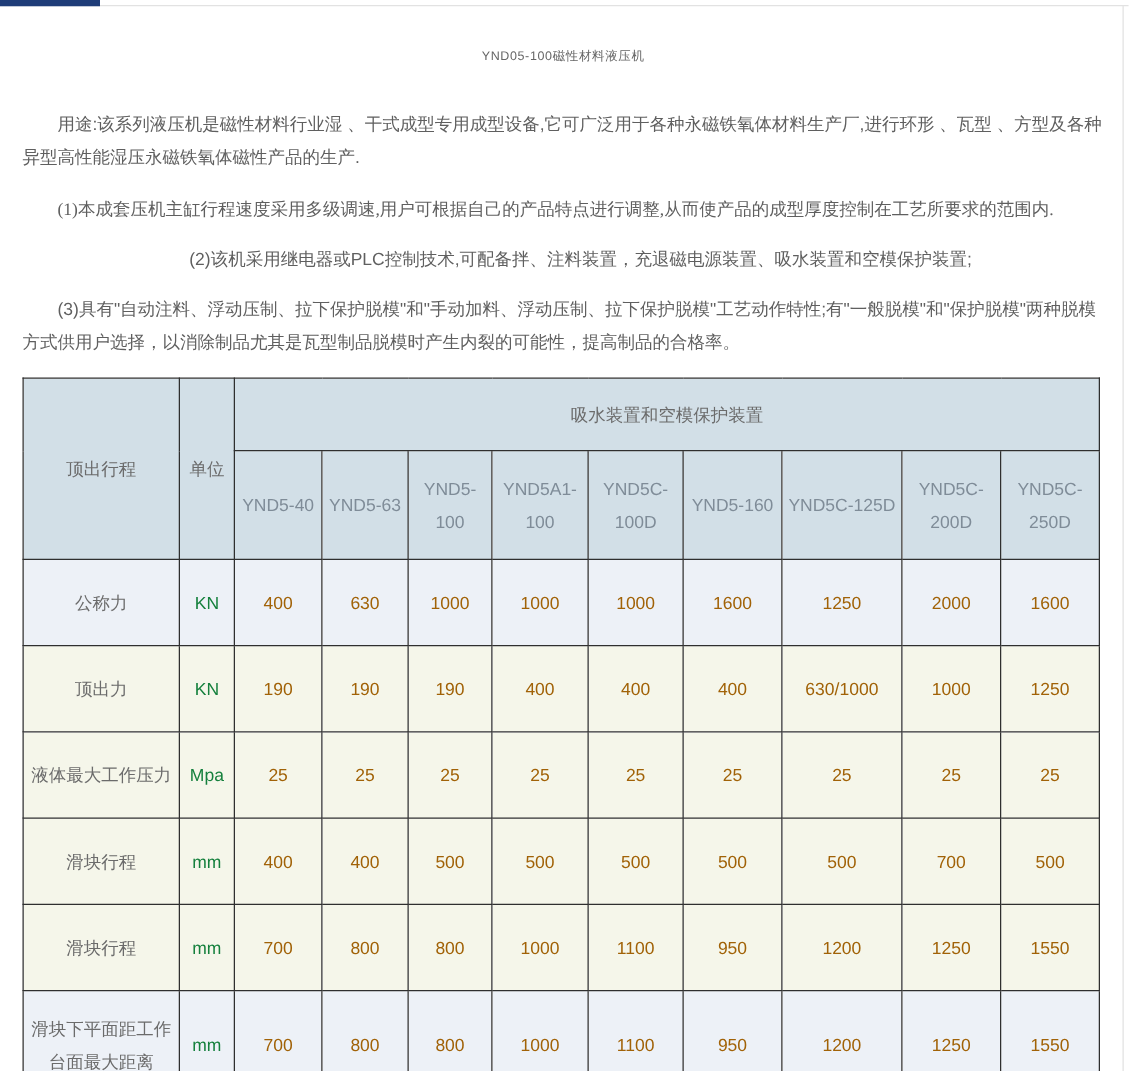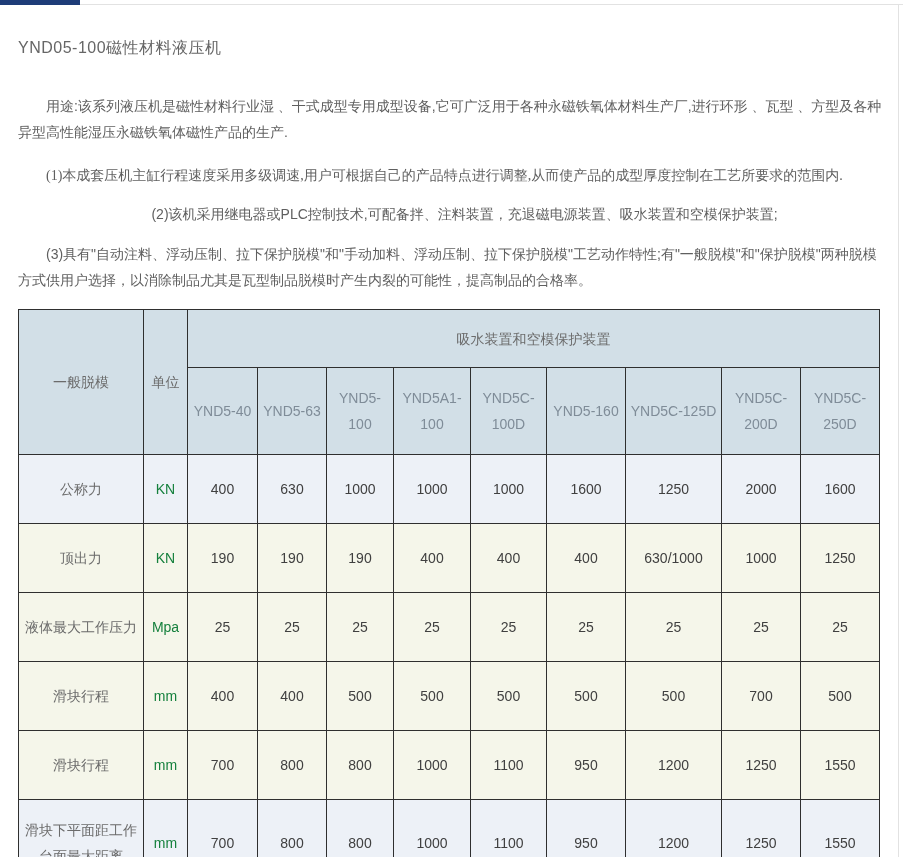--- a/index.html
+++ b/index.html
@@ -33,22 +33,22 @@
   .right-line {
     position: absolute;
     top: 4px; right: 4px; bottom: 0;
     width: 1px;
     background: #e2e2e2;
   }
   .content {
     padding: 28px 20px 0 18px;
   }
   .title {
-    text-align: left;
-    font-size: 16px;
+    text-align: center;
+    font-size: 10px;
     font-weight: normal;
     color: #666666;
     margin: 10px 0 0 0;
     letter-spacing: 0.5px;
   }
   .para {
     font-size: 14px;
     color: #5f5f5f;
     line-height: 26px;
     text-indent: 2em;
@@ -83,21 +83,21 @@
   }
   .param-h, .unit-h, .group-h, .param-cell {
     color: #6b6b6b;
   }
   .group-h { height: 53px; }
   .model-th {
     height: 82px;
     color: #7f8c98;
   }
   .unit-cell { color: #15803d; }
-  .value-cell { color: #404040; }
+  .value-cell { color: #a16207; }
   tbody tr { height: 69px; }
   tbody tr:last-child { height: 87px; }
   .row-blue  td { background: var(--row-blue, #edf1f7); }
   .row-cream td { background: var(--row-cream, #f5f6ea); }
 </style>
 </head>
 <body>
 
 <div class="page">
   <div class="navy-bar"></div>
@@ -121,21 +121,21 @@
           <col style="width: 67px;">
           <col style="width: 77px;">
           <col style="width: 76px;">
           <col style="width: 79px;">
           <col style="width: 96px;">
           <col style="width: 79px;">
           <col style="width: 79px;">
         </colgroup>
       <thead>
         <tr>
-          <th rowspan="2" class="param-h">一般脱模</th>
+          <th rowspan="2" class="param-h">顶出行程</th>
           <th rowspan="2" class="unit-h">单位</th>
           <th colspan="9" class="group-h">吸水装置和空模保护装置</th>
         </tr>
         <tr id="model-row">
             <th class="model-th">YND5-40</th>
             <th class="model-th">YND5-63</th>
             <th class="model-th">YND5-100</th>
             <th class="model-th">YND5A1-100</th>
             <th class="model-th">YND5C-100D</th>
             <th class="model-th">YND5-160</th>

